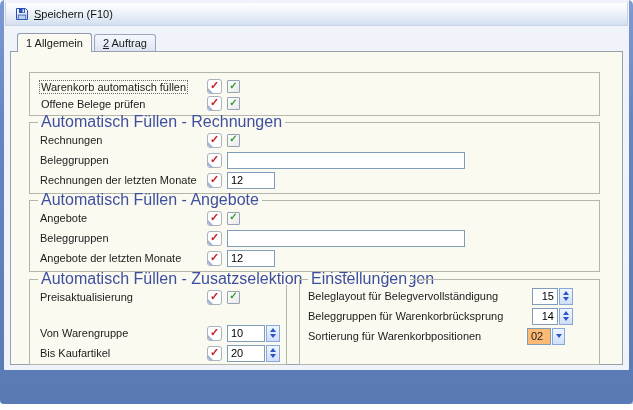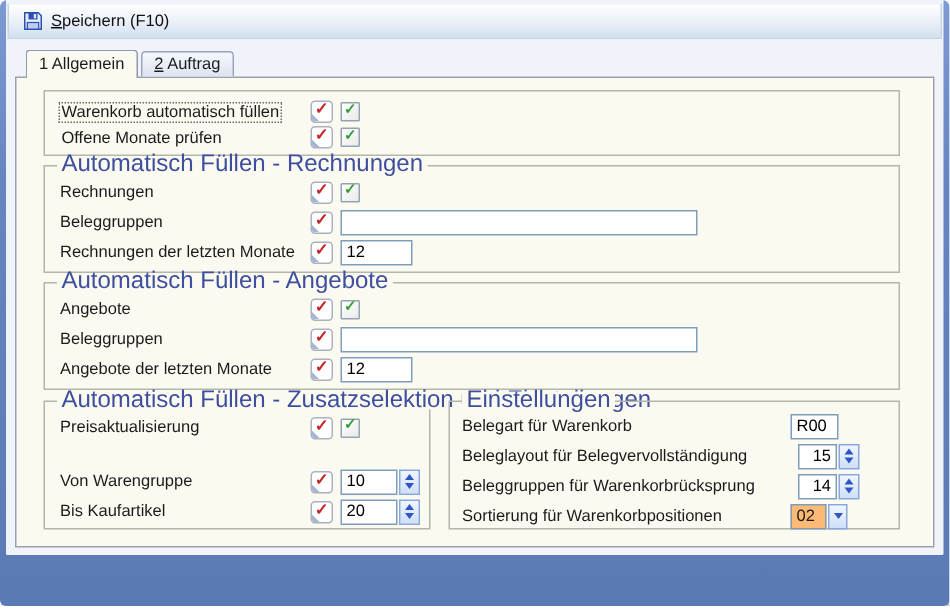--- a/index.html
+++ b/index.html
@@ -57,21 +57,21 @@
 
   .group {
     position:relative; box-sizing:border-box;
     border:1px solid #b3b6aa; margin:0 22px 0 18px;
     background:transparent;
   }
   .group-title {
     position:absolute; top:-7px; left:8px; padding:0 3px;
     background:#fbfaf1; color:#3f4f9f; font-size:16px; line-height:12px; white-space:nowrap;
   }
-  .g0 { margin-top:8px; height:44px; padding:6px 0 5px 10px; display:flex; flex-direction:column; justify-content:space-between; }
+  .g0 { margin-top:20px; height:44px; padding:6px 0 5px 10px; display:flex; flex-direction:column; justify-content:space-between; }
   .g-std { margin-top:6px; height:72px; padding:8px 0 4px 10px; }
   .bottom-row { display:flex; margin:7px 22px 0 18px; gap:12px; }
   .g4 { width:258px; height:86px; padding:8px 0 0 10px; margin:0; box-sizing:border-box; position:relative; border:1px solid #b3b6aa; }
   .g5 { flex:1; height:86px; padding:7px 26px 15px 8px; margin:0; box-sizing:border-box; position:relative; border:1px solid #b3b6aa; }
 
   .row { display:flex; align-items:center; height:18px; margin-bottom:2px; }
   .row-label { flex:0 0 167px; color:#1b1b1b; white-space:nowrap; }
   .row-label-inline { display:inline-block; padding:0 1px; }
   .focused .row-label-inline { outline:1px dotted #6b6b6b; }
 
@@ -164,21 +164,21 @@
         <div class="row focused">
           <span class="row-label"><span class="row-label-inline">Warenkorb automatisch füllen</span></span>
           <span class="redchk">
               <span class="glyph">✓</span>
             </span>
           <span class="cbx">
               <span class="glyph">✓</span>
             </span>
         </div>
         <div class="row">
-          <span class="row-label"><span class="row-label-inline">Offene Monate prüfen</span></span>
+          <span class="row-label"><span class="row-label-inline">Offene Belege prüfen</span></span>
           <span class="redchk">
               <span class="glyph">✓</span>
             </span>
           <span class="cbx">
               <span class="glyph">✓</span>
             </span>
         </div>
       </div>
 
       <div class="group g-std">
@@ -273,26 +273,20 @@
                   <span class="tri-up"></span>
                   <span class="tri-down"></span>
                 </span>
             </span>
           </div>
         </div>
 
         <div class="group g5">
           <span class="group-title">Einstellungen</span>
           <div class="erow">
-            <span class="e-label">Belegart für Warenkorb</span>
-            <span class="e-ctl mr14">
-              <input class="ti ti-r00" value="R00" style="">
-            </span>
-          </div>
-          <div class="erow">
             <span class="e-label">Beleglayout für Belegvervollständigung</span>
             <span class="e-ctl">
               <input class="ti ti-espin" value="15" style="">
               <span class="spin-btn">
                   <span class="tri-up"></span>
                   <span class="tri-down"></span>
                 </span>
             </span>
           </div>
           <div class="erow">

